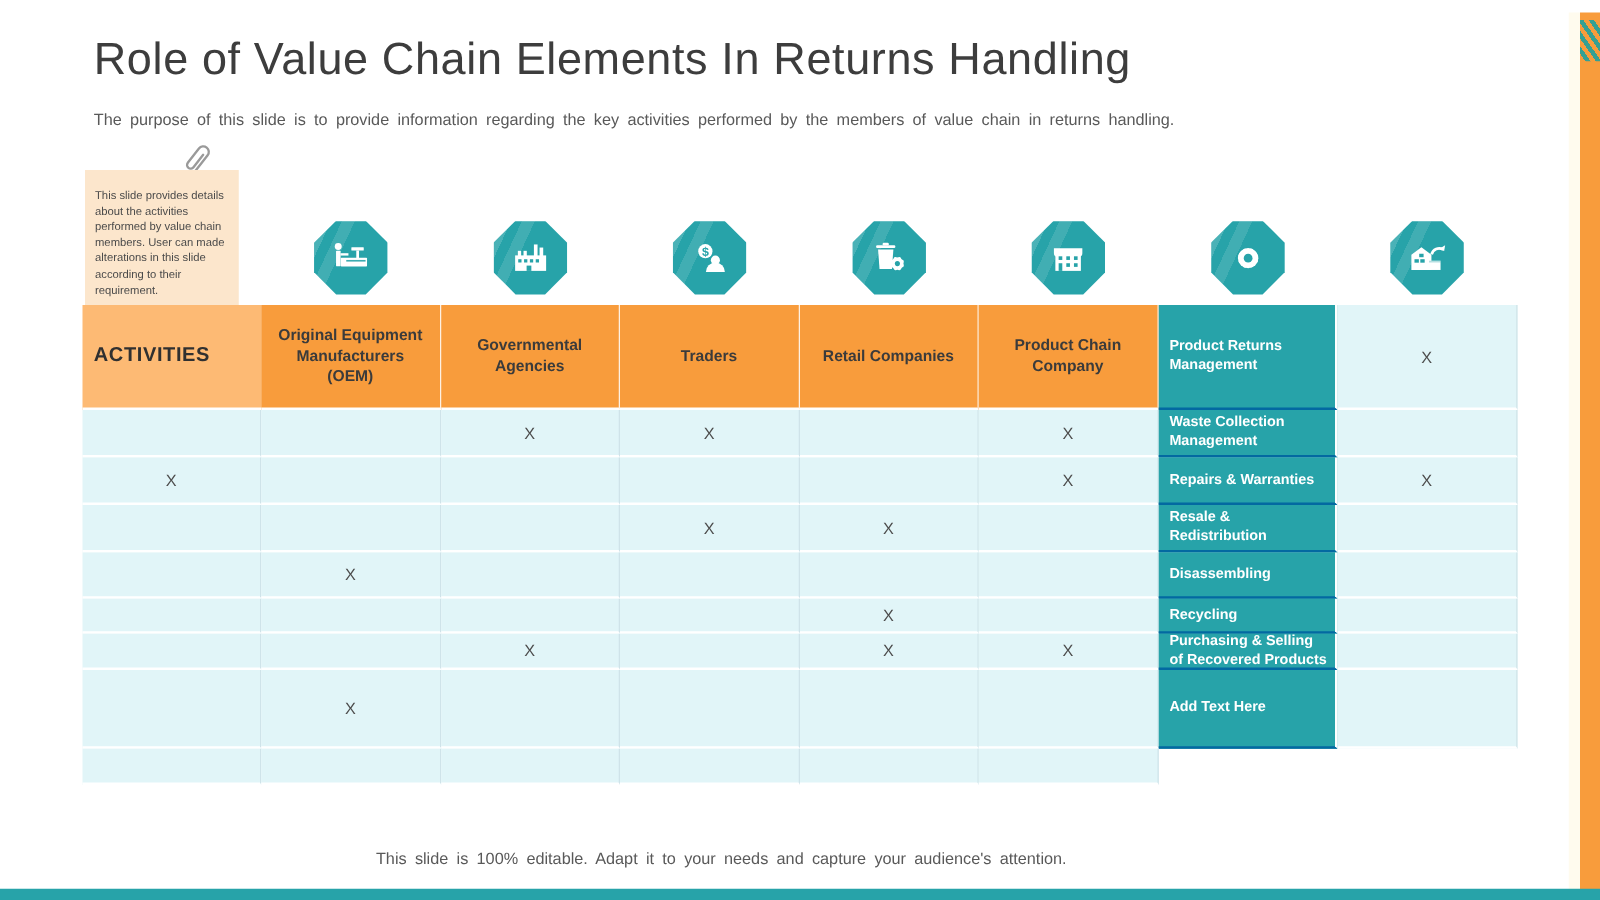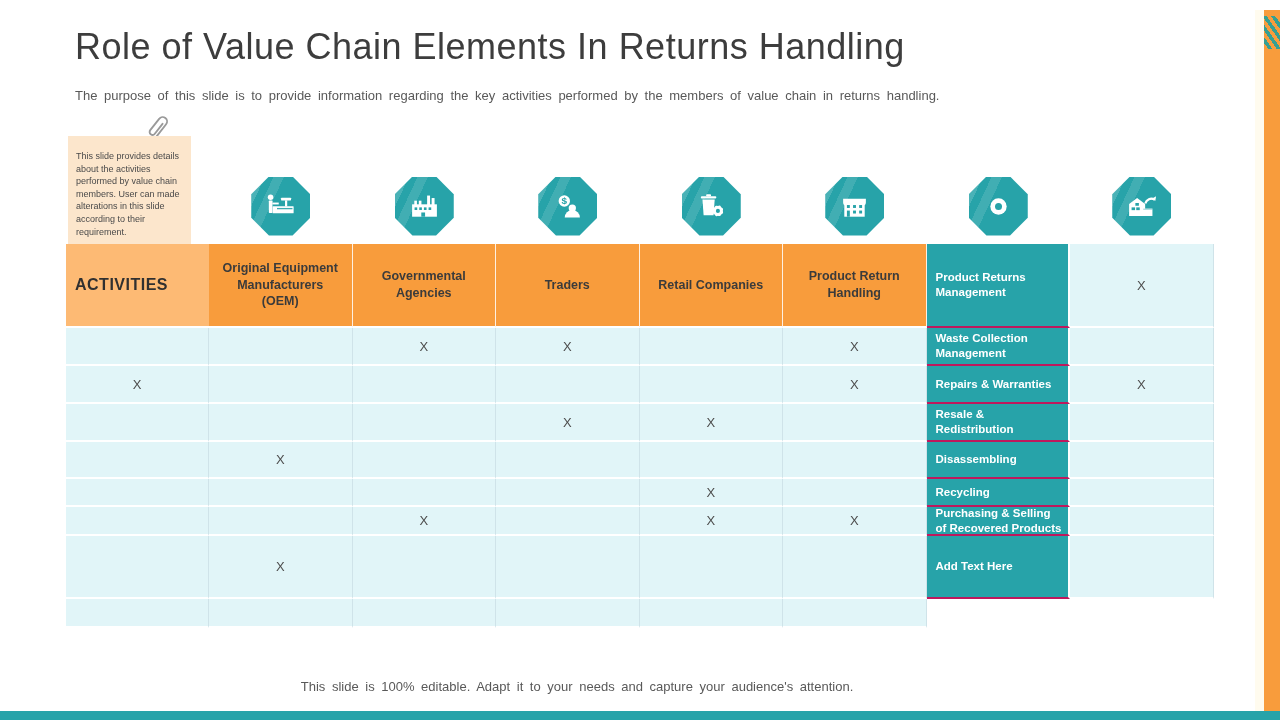--- a/index.html
+++ b/index.html
@@ -33,21 +33,21 @@
 
   .corner { background:#fdba74; display:flex; align-items:center; padding-left:9px;
             font-size:16px; font-weight:bold; color:#303030; letter-spacing:.5px;
             border-bottom:2px solid #fff; }
   .th { background:var(--orange,#F89C3C); color:#3b3b3b; font-weight:bold; font-size:12.5px;
         line-height:1.35; display:flex; align-items:center; justify-content:center;
         text-align:center; padding:4px 10px; border-right:1.5px solid rgba(255,255,255,.85);
         border-bottom:2px solid #fff; }
   .rl { background:var(--teal,#27A3A9); color:#fff; font-weight:bold; font-size:11.5px;
         line-height:1.3; display:flex; align-items:center; padding:3px 6px 3px 9px;
-        border-bottom:2px solid #be185d; border-right:2px solid #fff; }
+        border-bottom:2px solid #0369a1; border-right:2px solid #fff; }
   .td { background:var(--cell,#E1F5F8); display:flex; align-items:center; justify-content:center;
         font-size:13px; color:#4d4d4d; border-right:1px solid #cfe3e9;
         border-bottom:2px solid #fff; }
 
   .footer { position:absolute; left:0; top:679px; width:1154px; text-align:center;
             font-size:13px; color:#595959; word-spacing:3px; }
 
   .cream-strip { position:absolute; right:16px; top:10px; bottom:0; width:9px; background:#FFFBEE; }
   .right-bar { position:absolute; right:0; top:10px; bottom:0; width:16px; background:var(--orange,#F89C3C); }
   .stripes { position:absolute; right:0; top:16px; width:16px; height:33px;
@@ -168,21 +168,21 @@
             <path d="M14.6 9.9a4.3 4.3 0 0 1 6.3-2.7" fill="none" stroke="#fff" stroke-width="1.5"></path>
             <path d="M22 4.9l-0.5 3.2-3-1z" fill="#fff"></path>
           </svg>
         </div>
       </div>
       <div class="corner">ACTIVITIES</div>
       <div class="th">Original Equipment Manufacturers (OEM)</div>
       <div class="th">Governmental Agencies</div>
       <div class="th">Traders</div>
       <div class="th">Retail Companies</div>
-      <div class="th">Product Return Handling</div>
+      <div class="th">Product Chain Company</div>
       <div class="rl">Product Returns Management</div>
       <div class="td">X</div>
       <div class="td"></div>
       <div class="td"></div>
       <div class="td">X</div>
       <div class="td">X</div>
       <div class="td"></div>
       <div class="td">X</div>
       <div class="rl">Waste Collection Management</div>
       <div class="td"></div>

